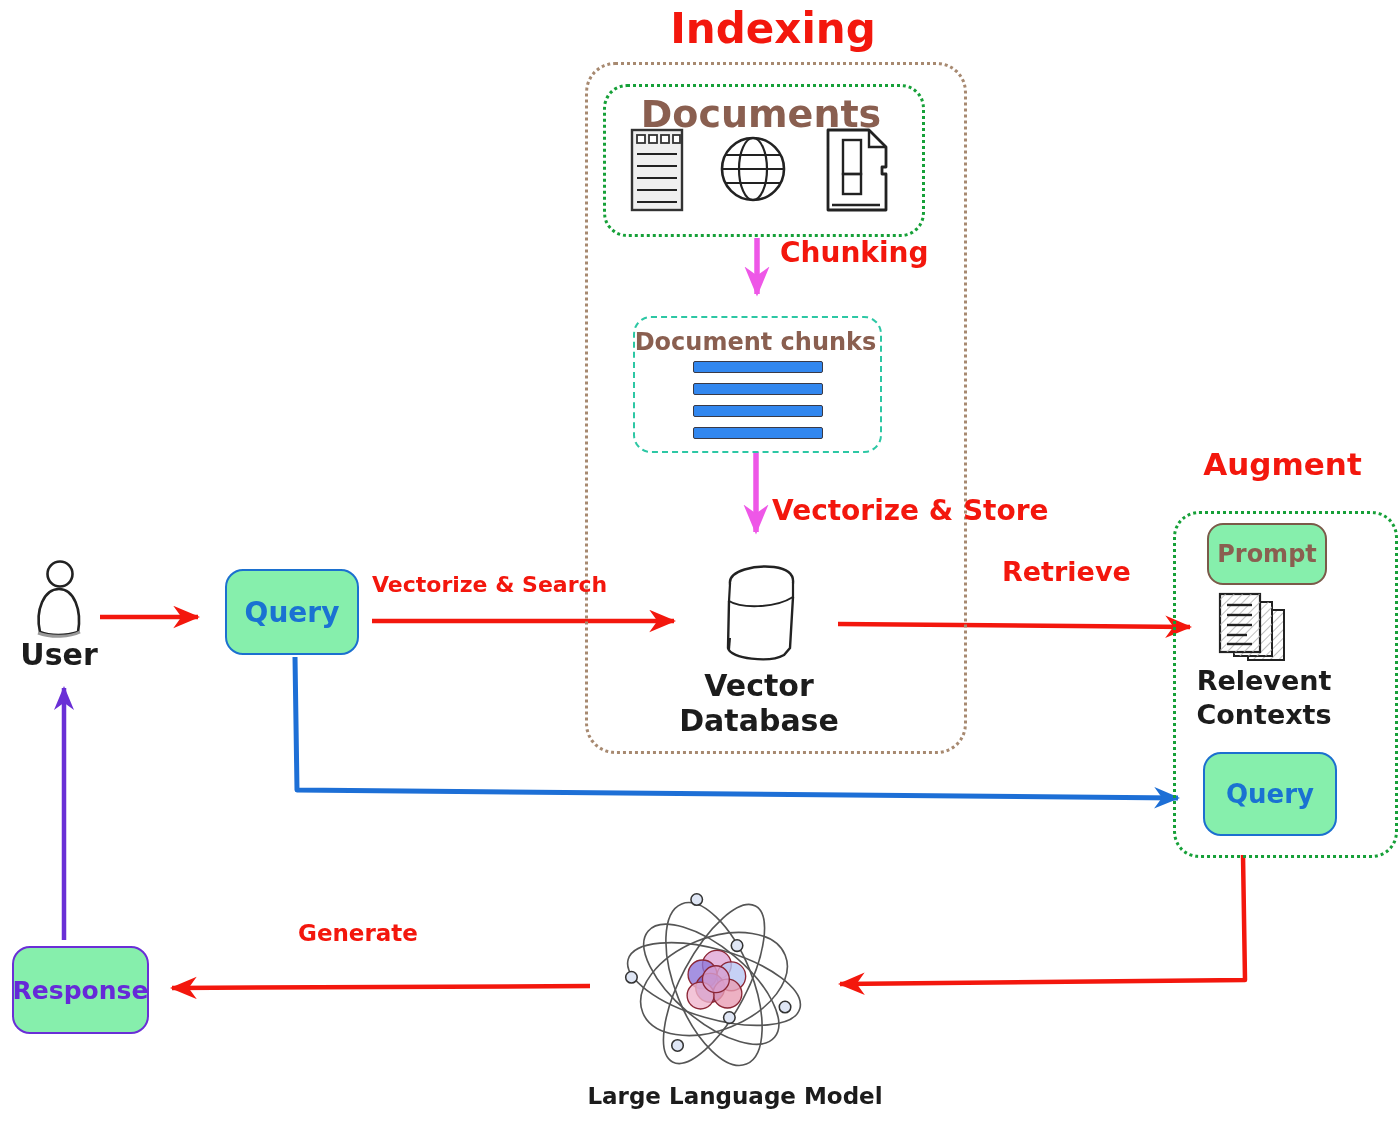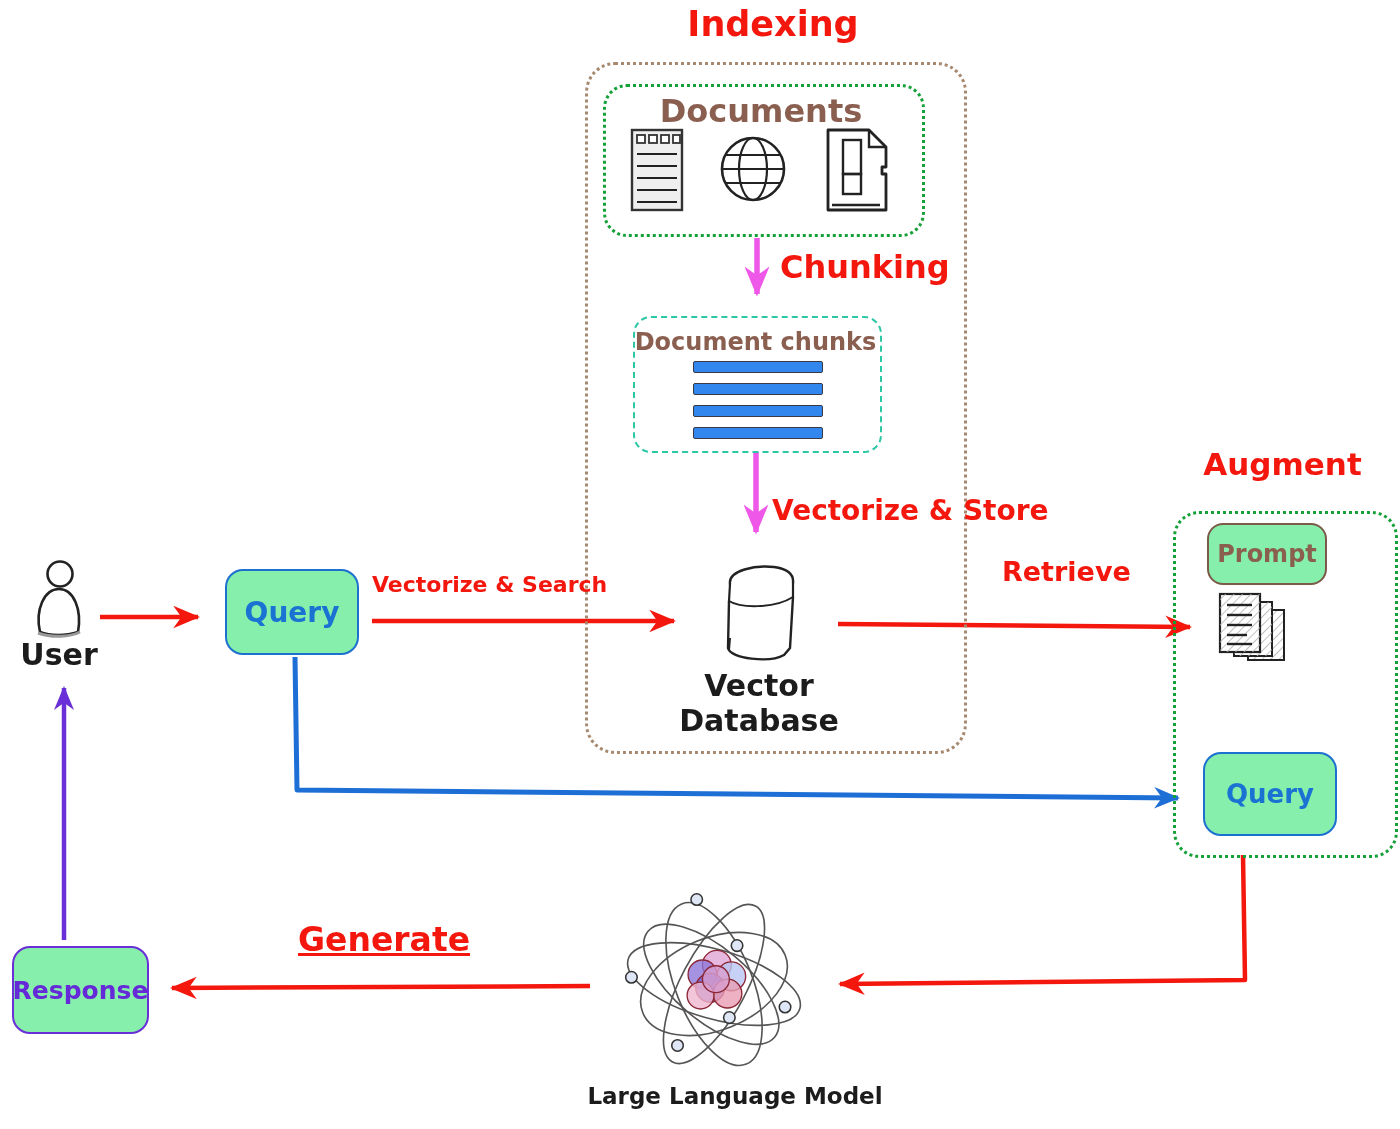--- a/index.html
+++ b/index.html
@@ -79,26 +79,26 @@
 
     <path d="M295,657 L297,790 L1178,798" stroke="#1d6fd6" stroke-width="5" fill="none" stroke-linejoin="round" marker-end="url(#ah-blue)"></path>
 
     <path d="M1243,855 L1245,980 L840,984" stroke="#f3170d" stroke-width="4.5" fill="none" stroke-linejoin="round" marker-end="url(#ah-red)"></path>
 
     <path d="M590,986 L172,988" stroke="#f3170d" stroke-width="4.5" fill="none" marker-end="url(#ah-red)"></path>
 
     <path d="M64,940 L64,688" stroke="#6a2fd6" stroke-width="4.5" fill="none" marker-end="url(#ah-purple)"></path>
   </svg>
 
-  <div class="lbl red center" style="left:585px;top:4px;width:376px;font-size:35px;">Indexing</div>
+  <div class="lbl red center" style="left:585px;top:4px;width:376px;font-size:42px;">Indexing</div>
 
   <div class="abs indexing-box"></div>
 
   <div class="abs documents-box"></div>
-  <div class="lbl brown center" style="left:603px;top:92px;width:316px;font-size:32px;">Documents</div>
+  <div class="lbl brown center" style="left:603px;top:92px;width:316px;font-size:38px;">Documents</div>
 
   <div class="abs icon-row">
 
     <span>
       <svg width="54" height="84" viewBox="0 0 54 84">
         <rect x="2" y="2" width="50" height="80" fill="#efefef" stroke="#333" stroke-width="2.4"></rect>
         <rect x="7" y="7" width="8" height="8" fill="#fff" stroke="#333" stroke-width="1.8"></rect>
         <rect x="19" y="7" width="8" height="8" fill="#fff" stroke="#333" stroke-width="1.8"></rect>
         <rect x="31" y="7" width="8" height="8" fill="#fff" stroke="#333" stroke-width="1.8"></rect>
         <rect x="43" y="7" width="7" height="8" fill="#fff" stroke="#333" stroke-width="1.8"></rect>
@@ -124,21 +124,21 @@
       <svg width="70" height="86" viewBox="0 0 70 86">
         <path d="M6,3 L47,3 L64,20 L64,40 L60,40 L60,47 L64,47 L64,83 L6,83 Z" fill="#fff" stroke="#222" stroke-width="2.8" stroke-linejoin="round"></path>
         <path d="M47,3 L47,20 L64,20" fill="none" stroke="#222" stroke-width="2.4"></path>
         <rect x="21" y="13" width="18" height="34" fill="none" stroke="#222" stroke-width="2.4"></rect>
         <rect x="21" y="47" width="18" height="20" fill="none" stroke="#222" stroke-width="2.4"></rect>
         <line x1="10" y1="78" x2="58" y2="78" stroke="#222" stroke-width="2.6"></line>
       </svg>
     </span>
   </div>
 
-  <div class="lbl red" style="left:780px;top:248px;font-size:32px;">Chunking</div>
+  <div class="lbl red" style="left:780px;top:236px;font-size:28px;">Chunking</div>
 
   <div class="abs chunks-box"></div>
   <div class="lbl brown center" style="left:633px;top:328px;width:245px;font-size:24px;">Document chunks</div>
   <div class="abs bars">
     <div class="bar"></div>
     <div class="bar"></div>
     <div class="bar"></div>
     <div class="bar"></div>
   </div>
 
@@ -175,20 +175,21 @@
       <rect x="24" y="10" width="38" height="54" fill="url(#hatch)"></rect>
       <rect x="10" y="2" width="40" height="58" fill="#fff" stroke="#222" stroke-width="2.2"></rect>
       <rect x="10" y="2" width="40" height="58" fill="url(#hatch)"></rect>
       <line x1="17" y1="13" x2="42" y2="13" stroke="#222" stroke-width="2.4"></line>
       <line x1="17" y1="23" x2="42" y2="23" stroke="#222" stroke-width="2.4"></line>
       <line x1="17" y1="33" x2="42" y2="33" stroke="#222" stroke-width="2.4"></line>
       <line x1="17" y1="43" x2="37" y2="43" stroke="#222" stroke-width="2.4"></line>
       <line x1="17" y1="52" x2="42" y2="52" stroke="#222" stroke-width="2.4"></line>
     </svg>
   </span>
+  <div class="lbl black center" style="left:1188px;top:664px;width:152px;font-size:27px;line-height:1.25;white-space:normal;">Relevent Contexts</div>
 
   <div class="abs rbox aug-query-box">
     <span class="blue" style="font-size:26px;">Query</span>
   </div>
 
   <span class="abs" style="left:28px;top:560px;">
     <svg width="62" height="78" viewBox="0 0 62 78">
       <circle cx="32" cy="14" r="12.5" fill="#fff" stroke="#222" stroke-width="2.6"></circle>
       <path d="M12,72 C7,50 16,29 31,29 C46,29 54,50 50,72 C38,76 22,76 12,72 Z" fill="#fff" stroke="#222" stroke-width="2.6"></path>
       <path d="M10,73 C24,78 42,77 52,72" fill="none" stroke="#999" stroke-width="3"></path>
@@ -201,21 +202,21 @@
   </div>
 
   <div class="lbl red" style="left:372px;top:572px;font-size:22px;">Vectorize &amp; Search</div>
 
   <div class="lbl red" style="left:1002px;top:556px;font-size:27px;">Retrieve</div>
 
   <div class="abs rbox response-box">
     <span class="purple" style="font-size:25px;text-align:center;">Response</span>
   </div>
 
-  <div class="lbl red" style="left:298px;top:920px;font-size:33px;text-decoration:underline;">Generate</div>
+  <div class="lbl red" style="left:298px;top:920px;font-size:23px;">Generate</div>
 
   <span class="abs" style="left:618px;top:888px;">
     <svg width="192" height="192" viewBox="0 0 200 200">
       <g fill="none" stroke="#555" stroke-width="1.7">
         <ellipse cx="100" cy="100" rx="93" ry="36" transform="rotate(16 100 100)"></ellipse>
         <ellipse cx="100" cy="100" rx="90" ry="40" transform="rotate(68 100 100)"></ellipse>
         <ellipse cx="100" cy="100" rx="92" ry="34" transform="rotate(118 100 100)"></ellipse>
         <ellipse cx="100" cy="100" rx="80" ry="48" transform="rotate(-22 100 100)"></ellipse>
         <ellipse cx="98" cy="102" rx="86" ry="38" transform="rotate(40 100 100)"></ellipse>
       </g>

